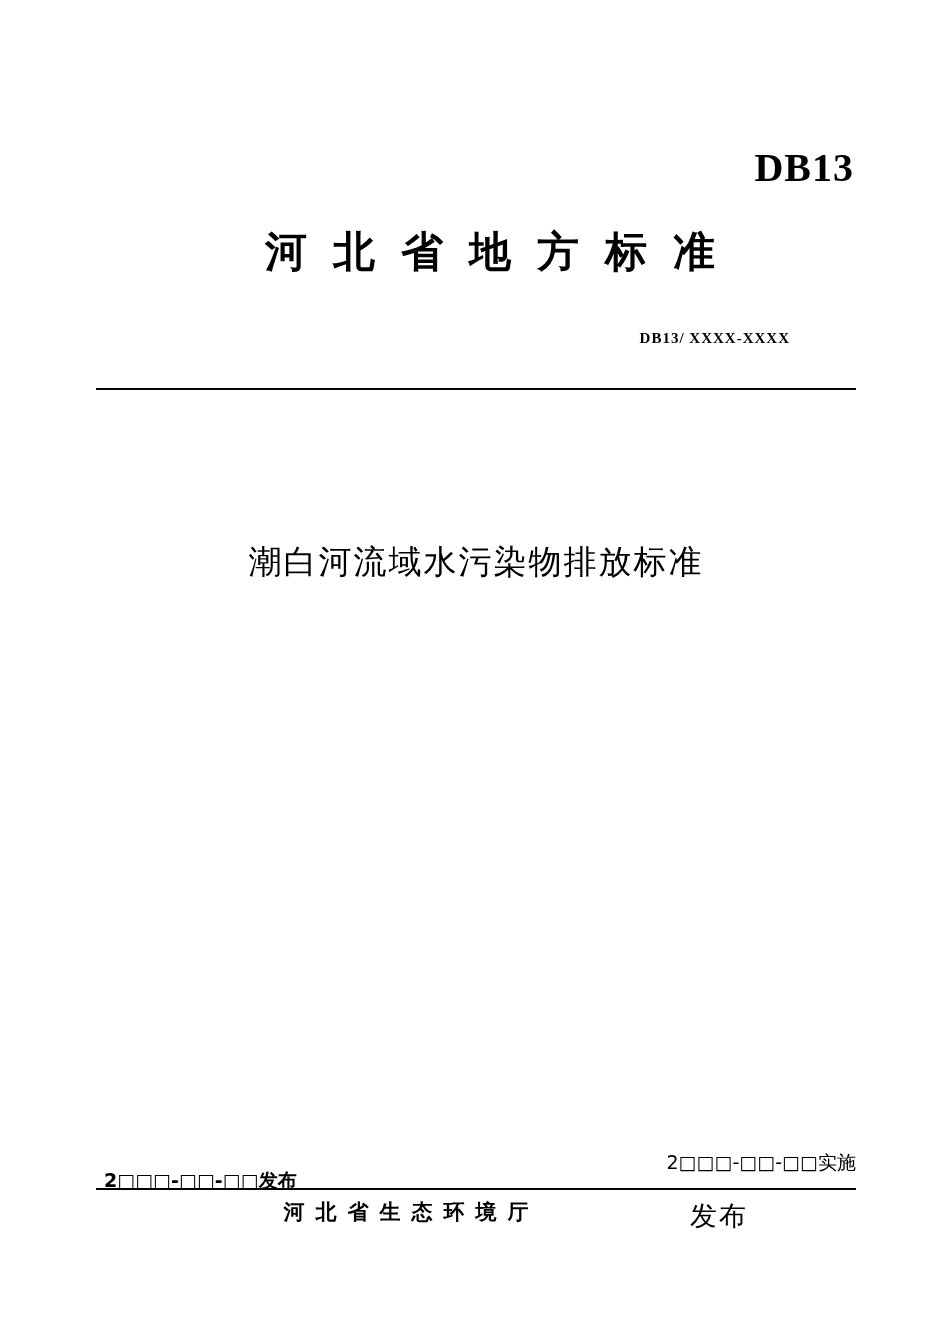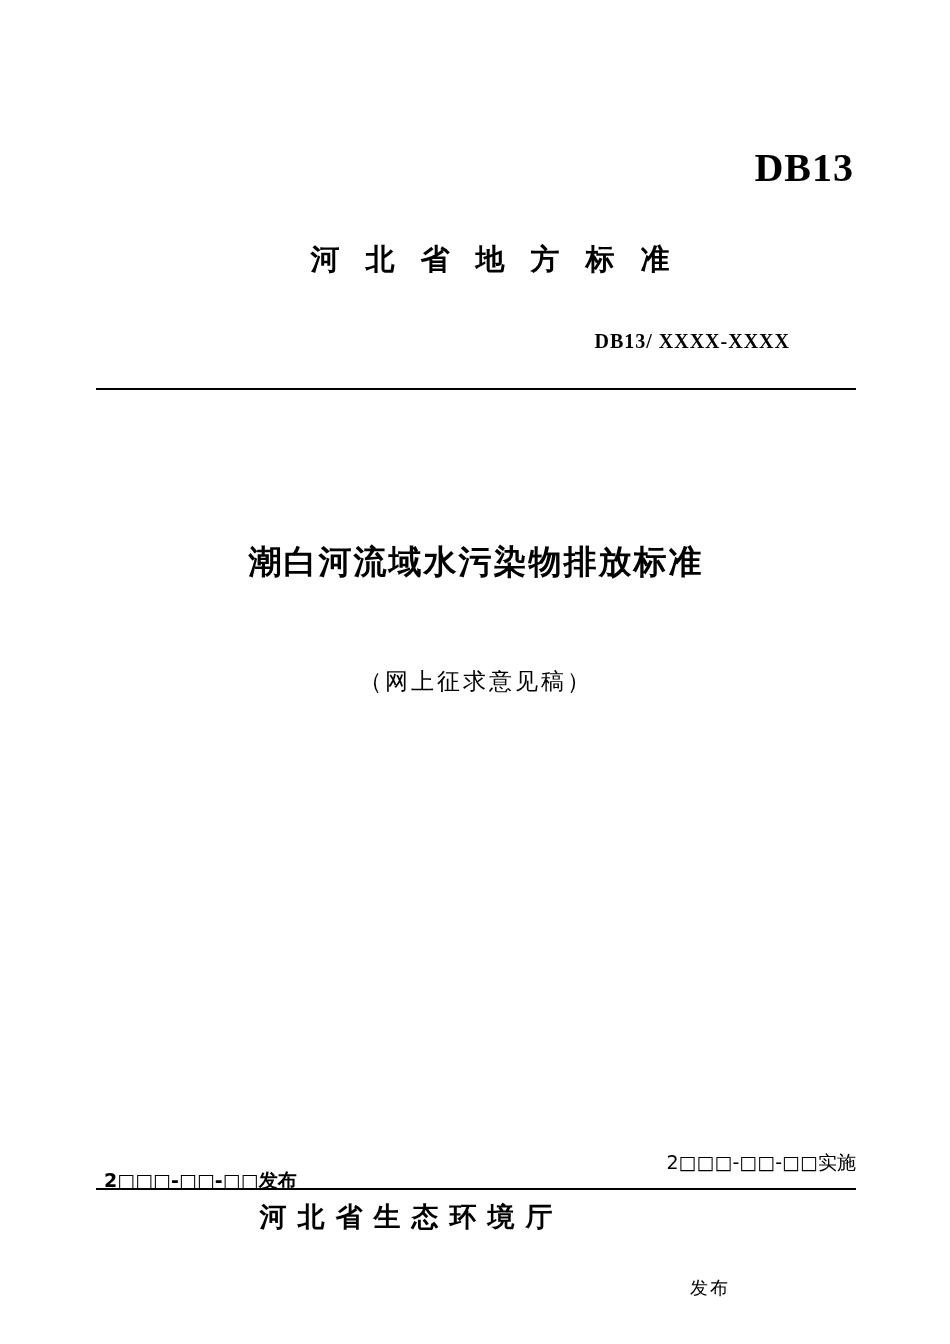--- a/index.html
+++ b/index.html
@@ -28,57 +28,57 @@
     top: 148px;
     right: 96px;
     font-family: "Liberation Serif", "DejaVu Serif", serif;
     font-weight: bold;
     font-size: 40px;
     letter-spacing: 1px;
     line-height: 1;
   }
   .std-title {
     position: absolute;
-    top: 240px;
+    top: 224px;
     left: 140px;
     width: 700px;
     text-align: center;
     font-family: Liberation Mono, monospace;
     font-weight: bold;
-    font-size: 29px;
+    font-size: 42px;
     letter-spacing: 26px;
     text-indent: 26px;
     white-space: nowrap;
   }
   .std-number {
     position: absolute;
     top: 330px;
     right: 160px;
     font-family: "Liberation Serif", "DejaVu Serif", serif;
     font-weight: bold;
-    font-size: 20px;
+    font-size: 15px;
     letter-spacing: 1px;
   }
   .rule-top {
     position: absolute;
     top: 388px;
     left: 96px;
     width: 760px;
     border-top: 2px solid #000;
   }
 
   
   .doc-title {
     position: absolute;
     top: 540px;
     left: 96px;
     width: 760px;
     text-align: center;
     font-family: "DejaVu Serif", "Liberation Serif", serif;
-    font-weight: bold;
+    font-weight: normal;
     font-size: 33px;
     letter-spacing: 2px;
     white-space: nowrap;
   }
   .doc-subtitle {
     position: absolute;
     top: 666px;
     left: 96px;
     width: 760px;
     text-align: center;
@@ -123,51 +123,50 @@
   .publisher {
     position: absolute;
     top: 1196px;
     left: 96px;
     width: 620px;
     text-align: center;
   }
   .publisher-line {
     font-family: "DejaVu Serif", "Liberation Serif", serif;
     font-weight: bold;
-    font-size: 27px;
+    font-size: 21px;
     letter-spacing: 11px;
     text-indent: 11px;
     line-height: 1.52;
     white-space: nowrap;
   }
   .publish-verb {
     position: absolute;
-    top: 1276px;
+    top: 1198px;
     left: 690px;
     font-family: "DejaVu Sans", "Liberation Sans", sans-serif;
-    font-size: 18px;
+    font-size: 27px;
     letter-spacing: 2px;
   }
 </style>
 </head>
 <body>
 
 <div class="page">
 
   <div class="std-code">DB13</div>
 
   <div class="std-title">河北省地方标准</div>
 
   <div class="std-number">DB13/ XXXX-XXXX</div>
 
   <div class="rule-top"></div>
 
   <div class="doc-title">潮白河流域水污染物排放标准</div>
 
-  <div class="doc-subtitle">（网上征求意见稿）</div>
 
   <div class="issue-line">
     <span class="issue-left">2□□□-□□-□□发布</span>
     <span class="issue-right">2□□□-□□-□□实施</span>
   </div>
 
   <div class="rule-bottom"></div>
 
   <div class="publisher">
     <div class="publisher-line">河北省生态环境厅</div>

